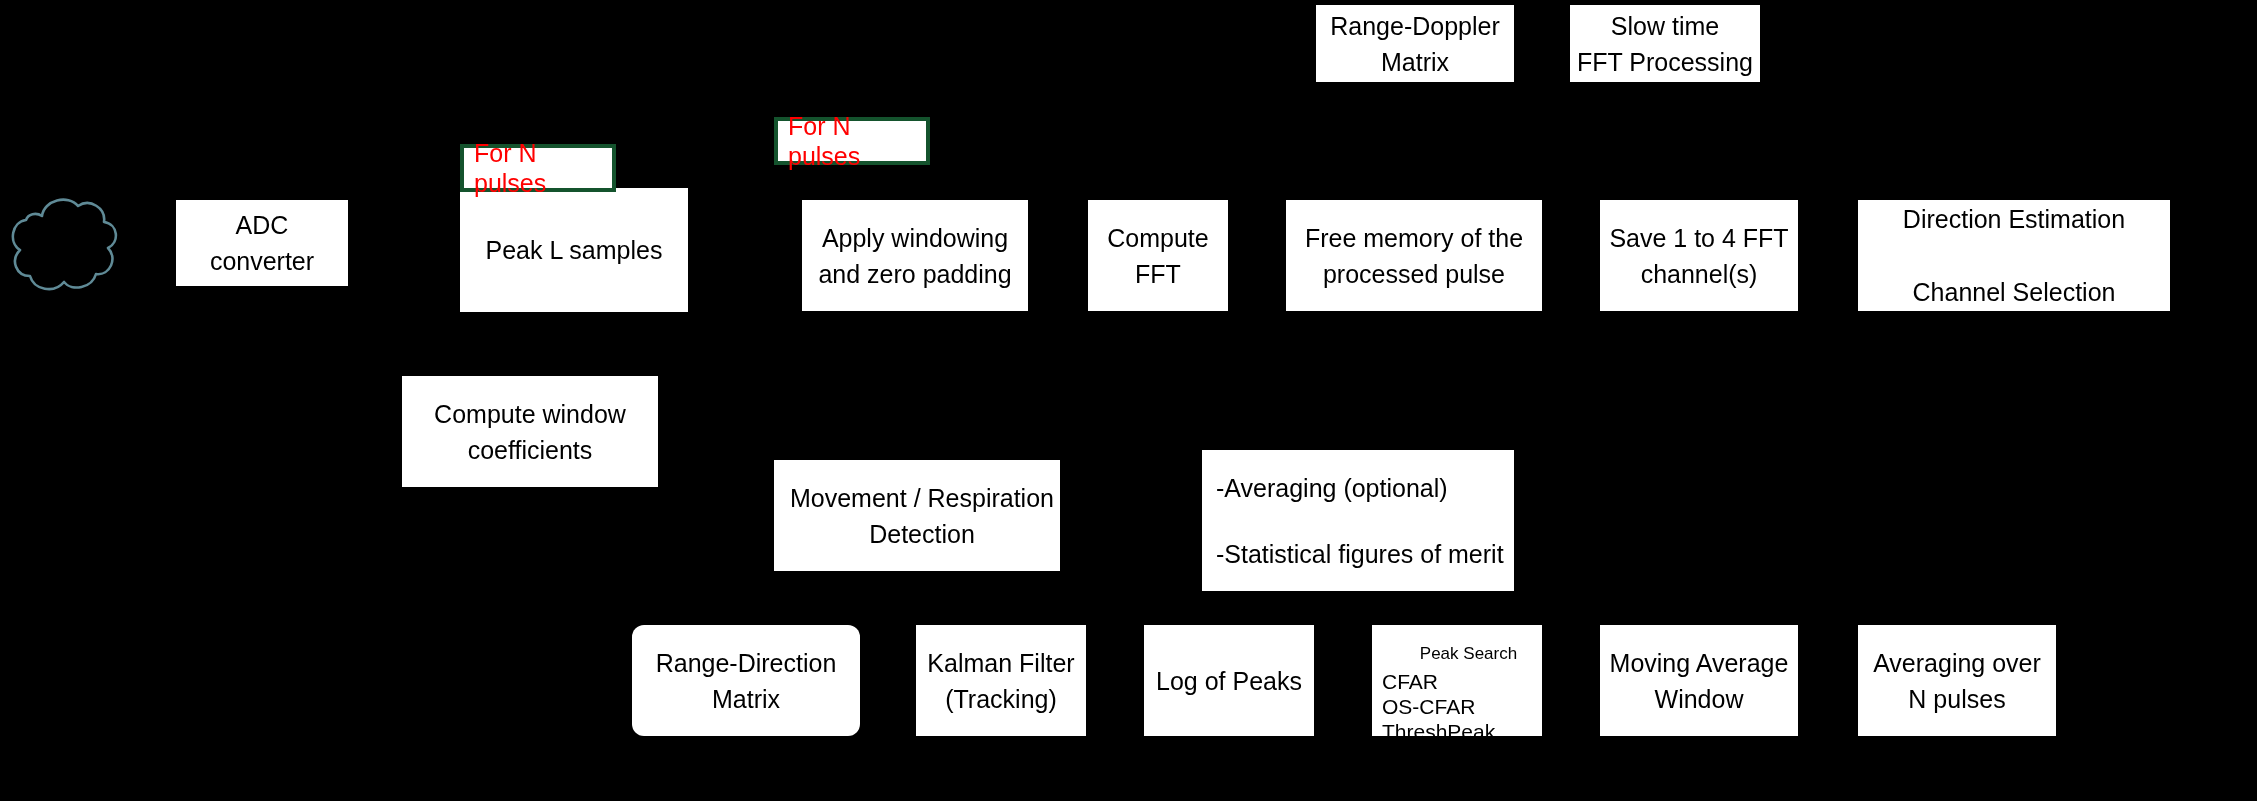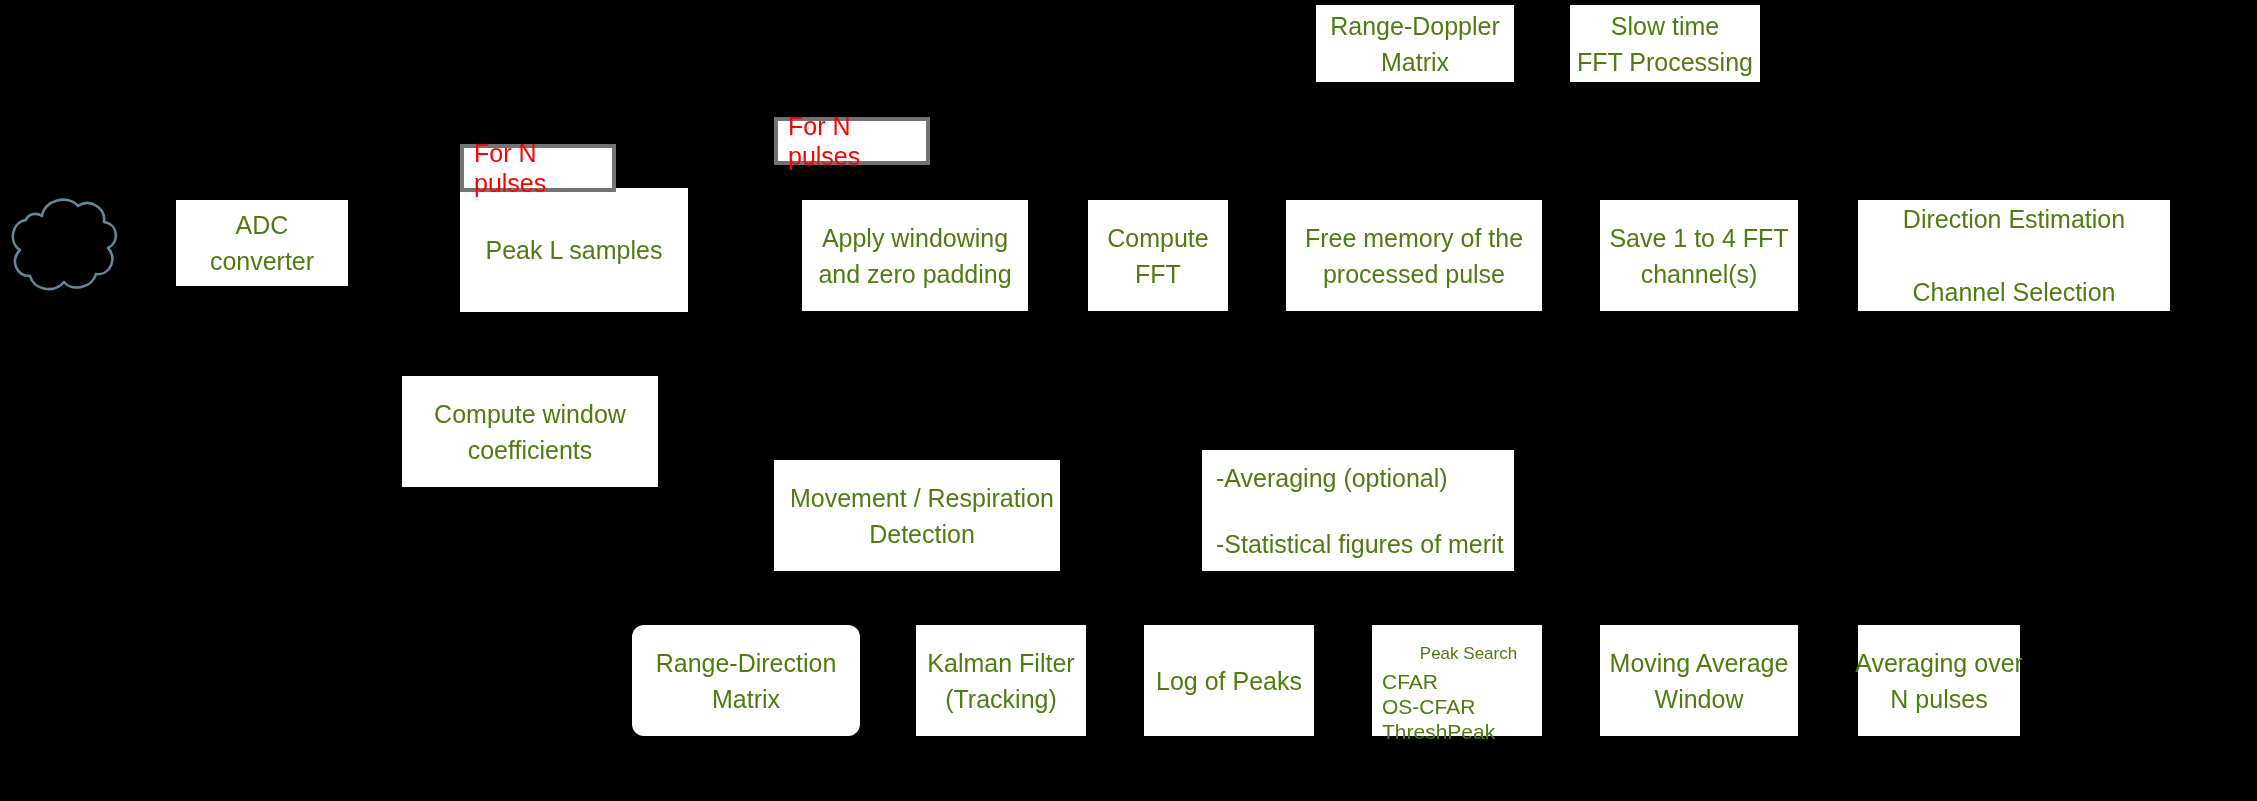--- a/index.html
+++ b/index.html
@@ -17,21 +17,21 @@
   #canvas {
     position: absolute;
     left: 0; top: 0;
     width: 2257px;
     height: 801px;
     background: #000000;
   }
   .node {
     position: absolute;
     background: #ffffff;
-    color: #4d7c0f;
+    color: #000000;
     box-sizing: border-box;
     display: flex;
     flex-direction: column;
     align-items: center;
     justify-content: center;
     text-align: center;
     font-size: 25px;
     line-height: 36px;
     font-family: "Liberation Sans", sans-serif;
   }
@@ -46,21 +46,21 @@
   }
   .node.wide-gap {
     line-height: 36px;
   }
   .node.wide-gap .line + .line {
     margin-top: 16px;
   }
   .loop-label {
     position: absolute;
     background: #ffffff;
-    border: 4px solid #737373;
+    border: 4px solid #14532d;
     color: #ff0000;
     box-sizing: border-box;
     display: flex;
     align-items: center;
     justify-content: flex-start;
     padding-left: 10px;
     font-size: 25px;
     line-height: 30px;
     font-family: "Liberation Sans", sans-serif;
     z-index: 3;
@@ -164,21 +164,21 @@
   <div class="node" style="left:402px; top:376px; width:256px; height:111px;">
     <span class="line">Compute window</span>
     <span class="line">coefficients</span>
   </div>
 
   <div class="node" style="left:774px; top:460px; width:286px; height:111px;padding-left:10px;">
     <span class="line">Movement / Respiration</span>
     <span class="line">Detection</span>
   </div>
 
-  <div class="node left-align" style="left:1202px; top:450px; width:312px; height:121px;gap:30px;">
+  <div class="node left-align" style="left:1202px; top:450px; width:312px; height:141px;gap:30px;">
     <span class="line">-Averaging (optional)</span>
     <span class="line">-Statistical figures of merit</span>
   </div>
 
   <div class="node" style="left:632px; top:625px; width:228px; height:111px;border-radius:12px;">
     <span class="line">Range-Direction</span>
     <span class="line">Matrix</span>
   </div>
 
   <div class="node" style="left:916px; top:625px; width:170px; height:111px;">
@@ -195,18 +195,18 @@
     <span class="peak-sub">CFAR</span>
     <span class="peak-sub">OS-CFAR</span>
     <span class="peak-sub">ThreshPeak</span>
   </div>
 
   <div class="node" style="left:1600px; top:625px; width:198px; height:111px;">
     <span class="line">Moving Average</span>
     <span class="line">Window</span>
   </div>
 
-  <div class="node" style="left:1858px; top:625px; width:162px; height:111px;text-align:center;">
+  <div class="node" style="left:1858px; top:625px; width:198px; height:111px;text-align:center;">
     <span class="line">Averaging over</span>
     <span class="line">N pulses</span>
   </div>
 
 </div>
 
 </body></html>

